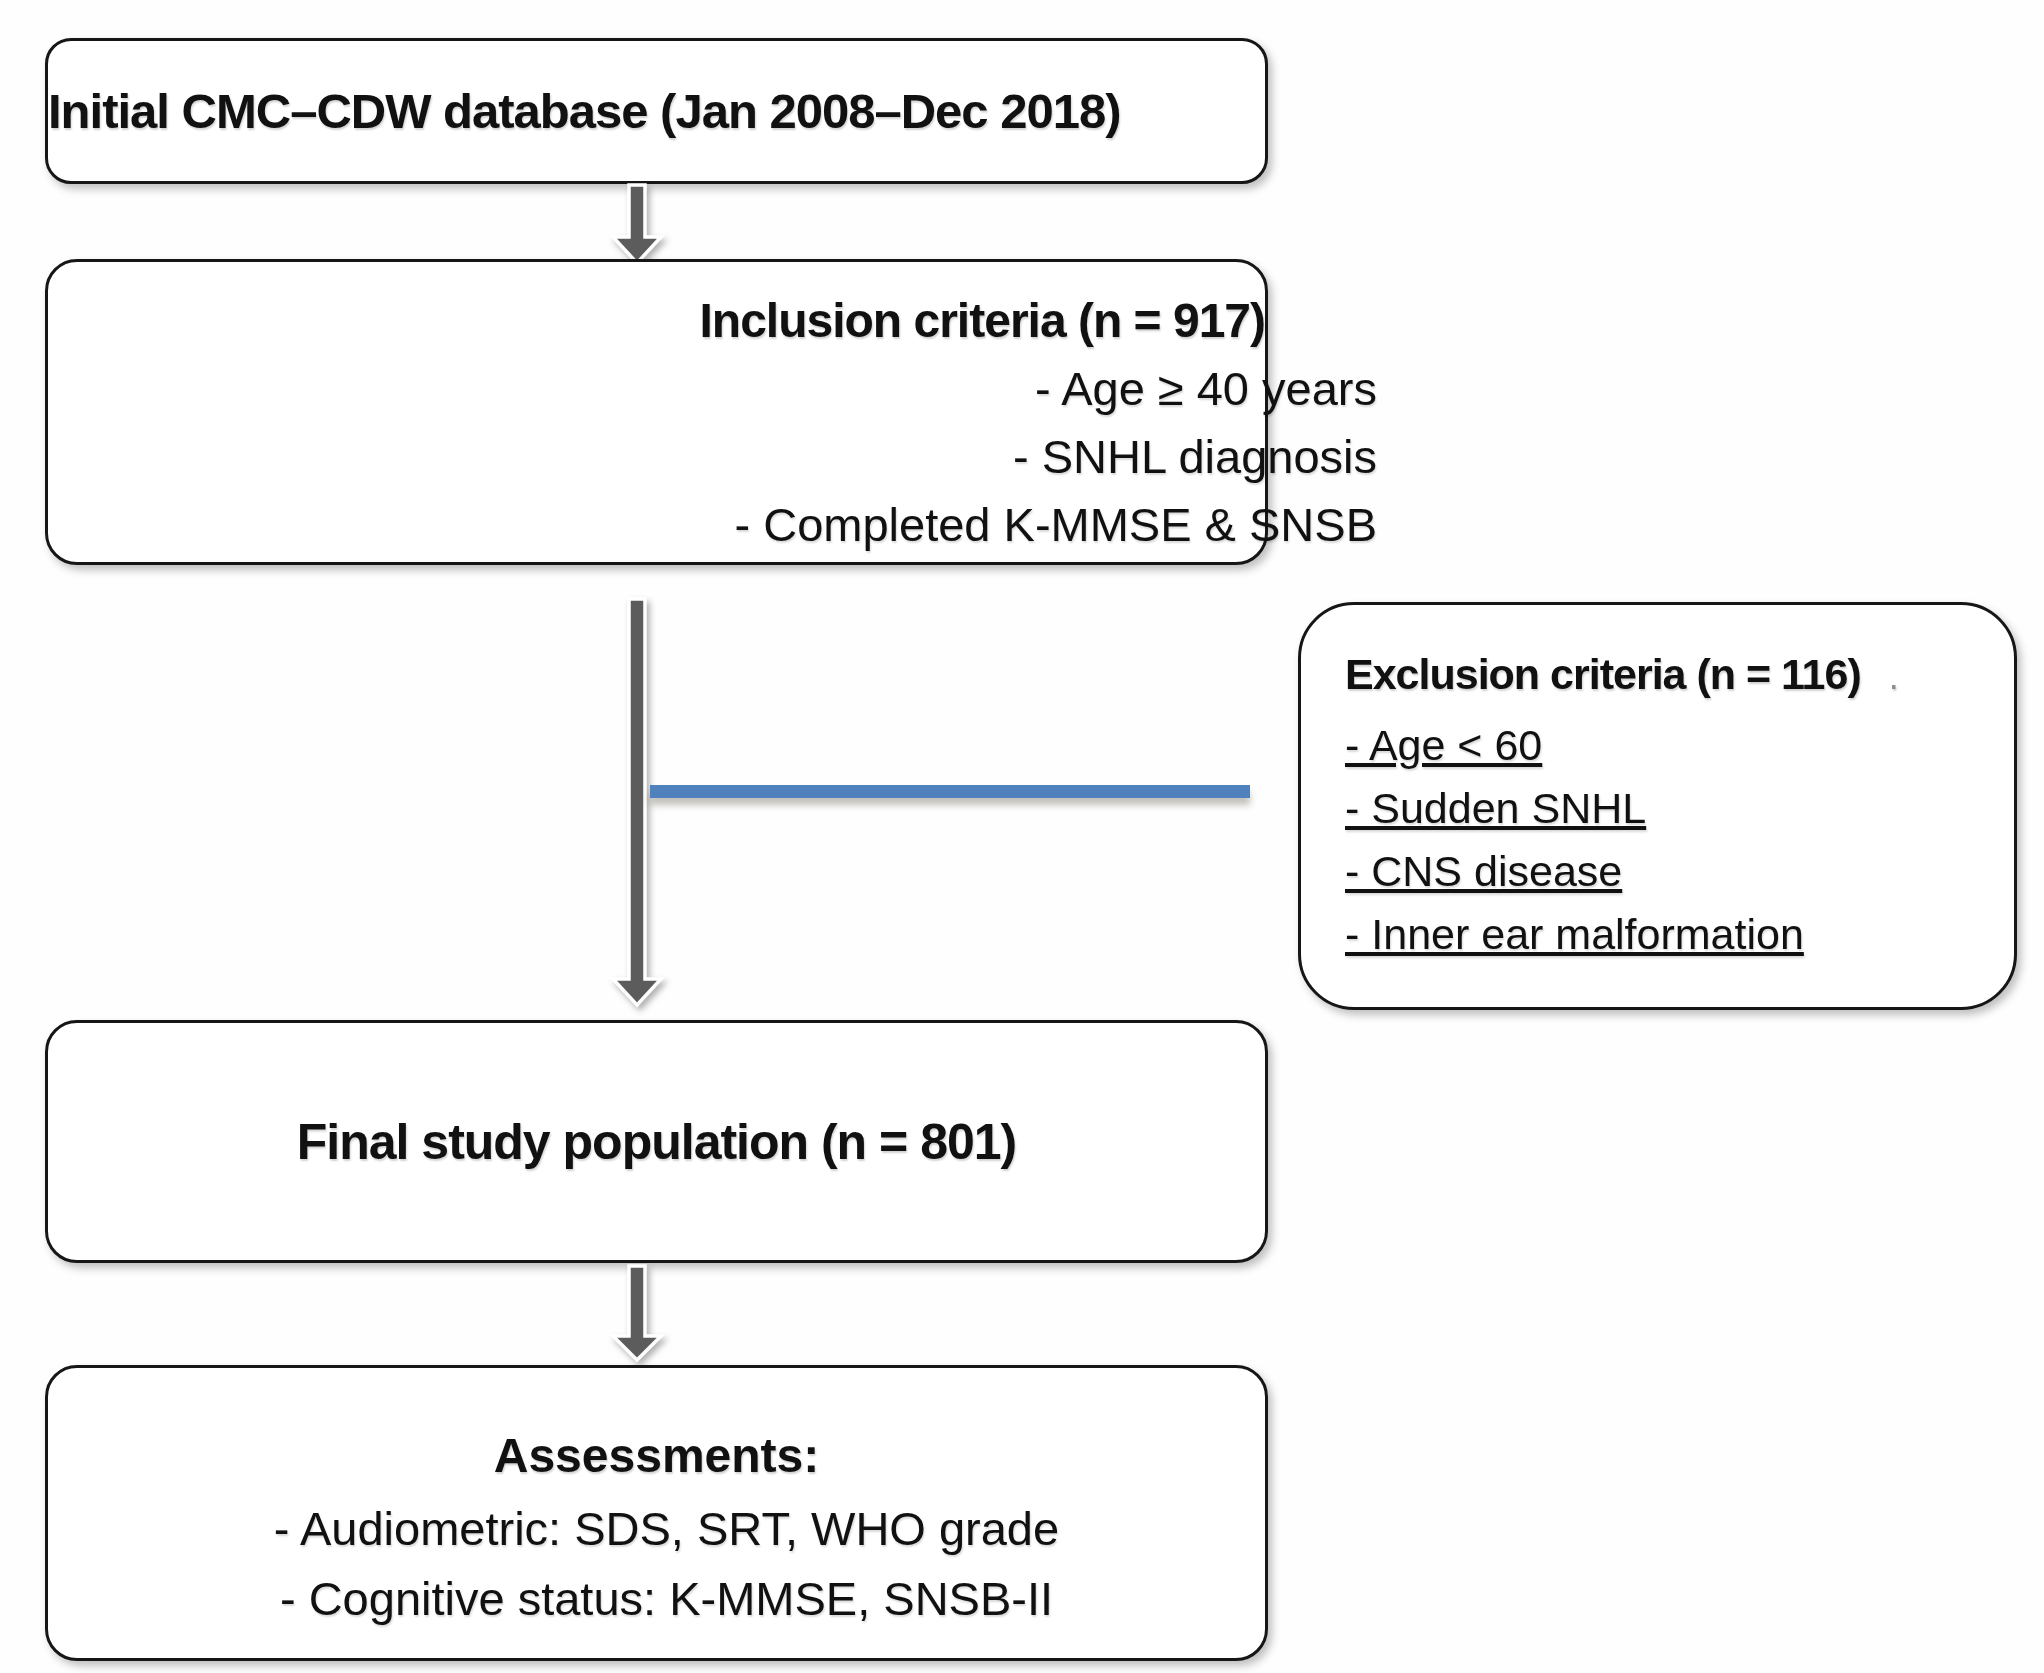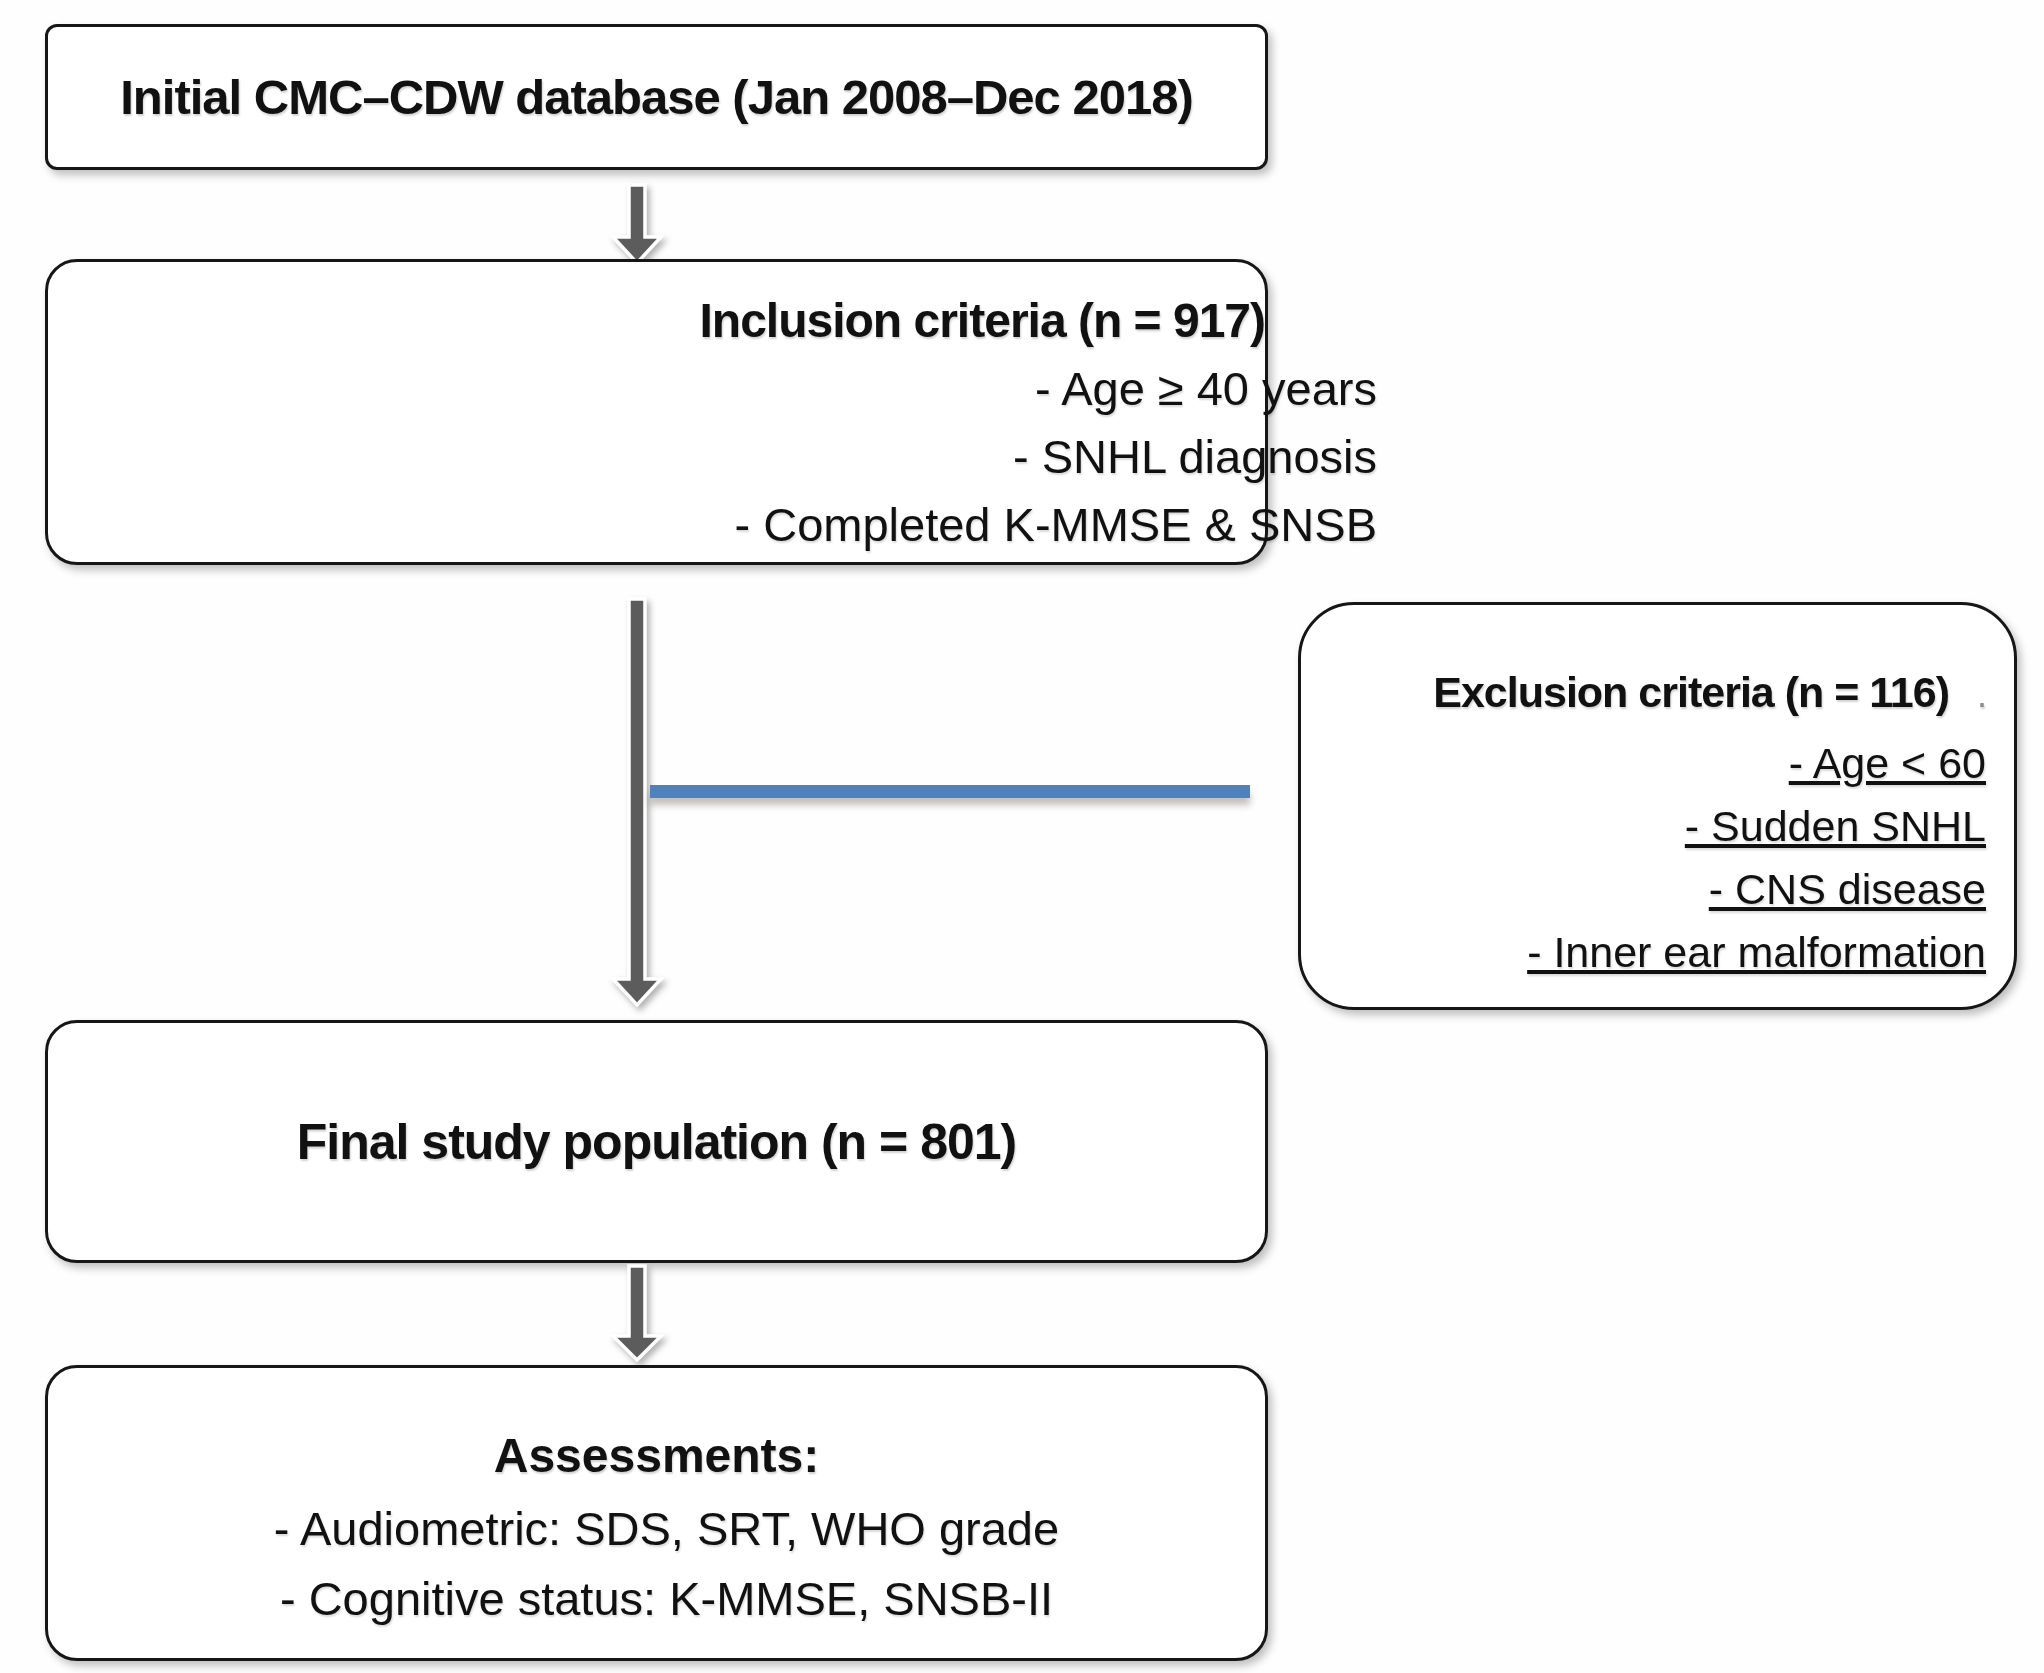--- a/index.html
+++ b/index.html
@@ -21,23 +21,23 @@
     background: #fefefe;
   }
   .box {
     position: absolute;
     background: #ffffff;
     border: 3px solid #161616;
     box-shadow: 4px 5px 8px rgba(0,0,0,0.25);
     box-sizing: border-box;
   }
   .box-db {
-    left: 45px; top: 24px; width: 1223px; height: 146px;
-    border-radius: 12px;
-    display: flex; align-items: center; justify-content: center;
+    left: 45px; top: 38px; width: 1223px; height: 146px;
+    border-radius: 26px;
+    display: flex; align-items: center; 
   }
   .box-db .title {
     font-size: 49px; font-weight: 700; letter-spacing: -1px;
     text-shadow: 1px 2px 2px rgba(0,0,0,0.18);
   }
   .box-inclusion {
     left: 45px; top: 259px; width: 1223px; height: 306px;
     border-radius: 32px;
     display: flex; flex-direction: column; justify-content: center;
     text-align: right; padding-top: 22px;
@@ -47,22 +47,22 @@
     text-shadow: 1px 2px 2px rgba(0,0,0,0.18);
   }
   .box-inclusion .item {
     font-size: 47px; line-height: 68px;
     transform: translateX(112px);
     text-shadow: 1px 2px 2px rgba(0,0,0,0.15);
   }
   .box-exclusion {
     left: 1298px; top: 602px; width: 719px; height: 408px;
     border-radius: 56px;
-    padding: 50px 28px 0 44px;
-    text-align: right;
+    padding: 32px 28px 0 44px;
+    text-align: left;
   }
   .box-exclusion .title {
     font-size: 43px; font-weight: 700; line-height: 74px; letter-spacing: -1px;
     text-shadow: 1px 2px 2px rgba(0,0,0,0.18);
     white-space: nowrap;
   }
   .box-exclusion .stray {
     font-weight: 400; color: #8d8d8d; font-size: 36px; margin-left: 28px;
   }
   .box-exclusion .item {

